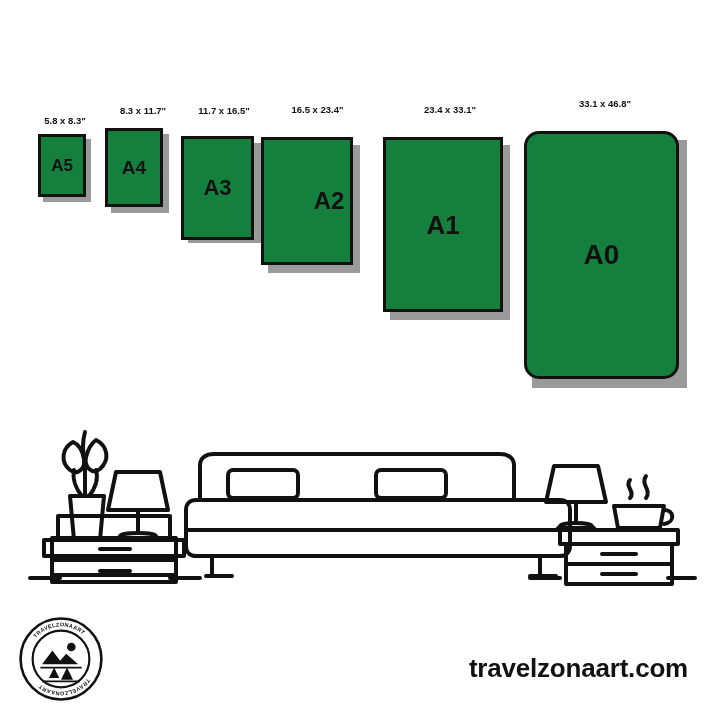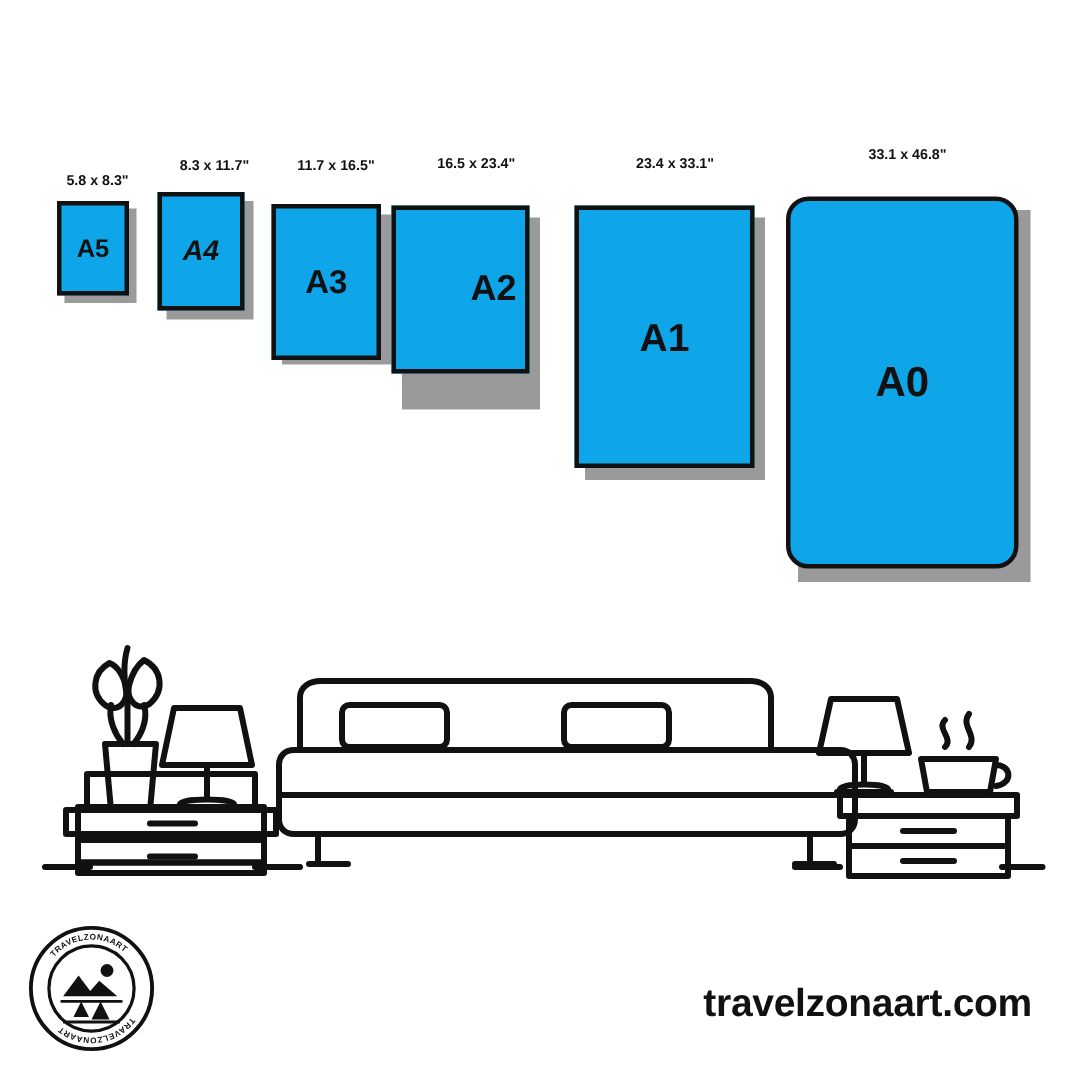--- a/index.html
+++ b/index.html
@@ -51,21 +51,21 @@
     width: 100%;
     text-align: center;
     font-size: 9.5px;
     font-weight: bold;
     color: #111111;
     white-space: nowrap;
   }
   .frame-box {
     position: absolute;
     box-sizing: border-box;
-    background: #0ea5e9;
+    background: #15803d;
     border: 3px solid #111111;
     display: flex;
     align-items: center;
     justify-content: center;
   }
   .frame-shadow {
     position: absolute;
     background: #9a9a9a;
   }
   .frame-label {
@@ -120,36 +120,36 @@
       <div class="frame-shadow" style="left:13px; top:24px; width:48px; height:63px;"></div>
       <div class="frame-box" style="left:8px; top:19px; width:48px; height:63px;">
         <span class="frame-label" style="font-size:17px;">A5</span>
       </div>
     </div>
 
     <div class="frame-group" style="left:95px; top:105px; width:96px; height:115px;">
       <div class="frame-dim" style="top:0;">8.3 x 11.7"</div>
       <div class="frame-shadow" style="left:16px; top:29px; width:58px; height:79px;"></div>
       <div class="frame-box" style="left:10px; top:23px; width:58px; height:79px;">
-        <span class="frame-label" style="font-size:19px;font-style:italic;">A4</span>
+        <span class="frame-label" style="font-size:19px;">A4</span>
       </div>
     </div>
 
     <div class="frame-group" style="left:168px; top:105px; width:112px; height:150px;">
       <div class="frame-dim" style="top:0;">11.7 x 16.5"</div>
       <div class="frame-shadow" style="left:20px; top:38px; width:73px; height:100px;"></div>
       <div class="frame-box" style="left:13px; top:31px; width:73px; height:104px;">
         <span class="frame-label" style="font-size:22px;">A3</span>
       </div>
     </div>
 
     <div class="frame-group" style="left:255px; top:104px; width:125px; height:185px;">
       <div class="frame-dim" style="top:0;">16.5 x 23.4"</div>
       <div class="frame-shadow" style="left:13px; top:41px; width:92px; height:128px;"></div>
-      <div class="frame-box" style="left:6px; top:33px; width:92px; height:112px;padding-left:44px;">
+      <div class="frame-box" style="left:6px; top:33px; width:92px; height:128px;padding-left:44px;">
         <span class="frame-label" style="font-size:24px;">A2</span>
       </div>
     </div>
 
     <div class="frame-group" style="left:375px; top:104px; width:150px; height:225px;">
       <div class="frame-dim" style="top:0;">23.4 x 33.1"</div>
       <div class="frame-shadow" style="left:15px; top:41px; width:120px; height:175px;"></div>
       <div class="frame-box" style="left:8px; top:33px; width:120px; height:175px;">
         <span class="frame-label" style="font-size:26px;">A1</span>
       </div>

